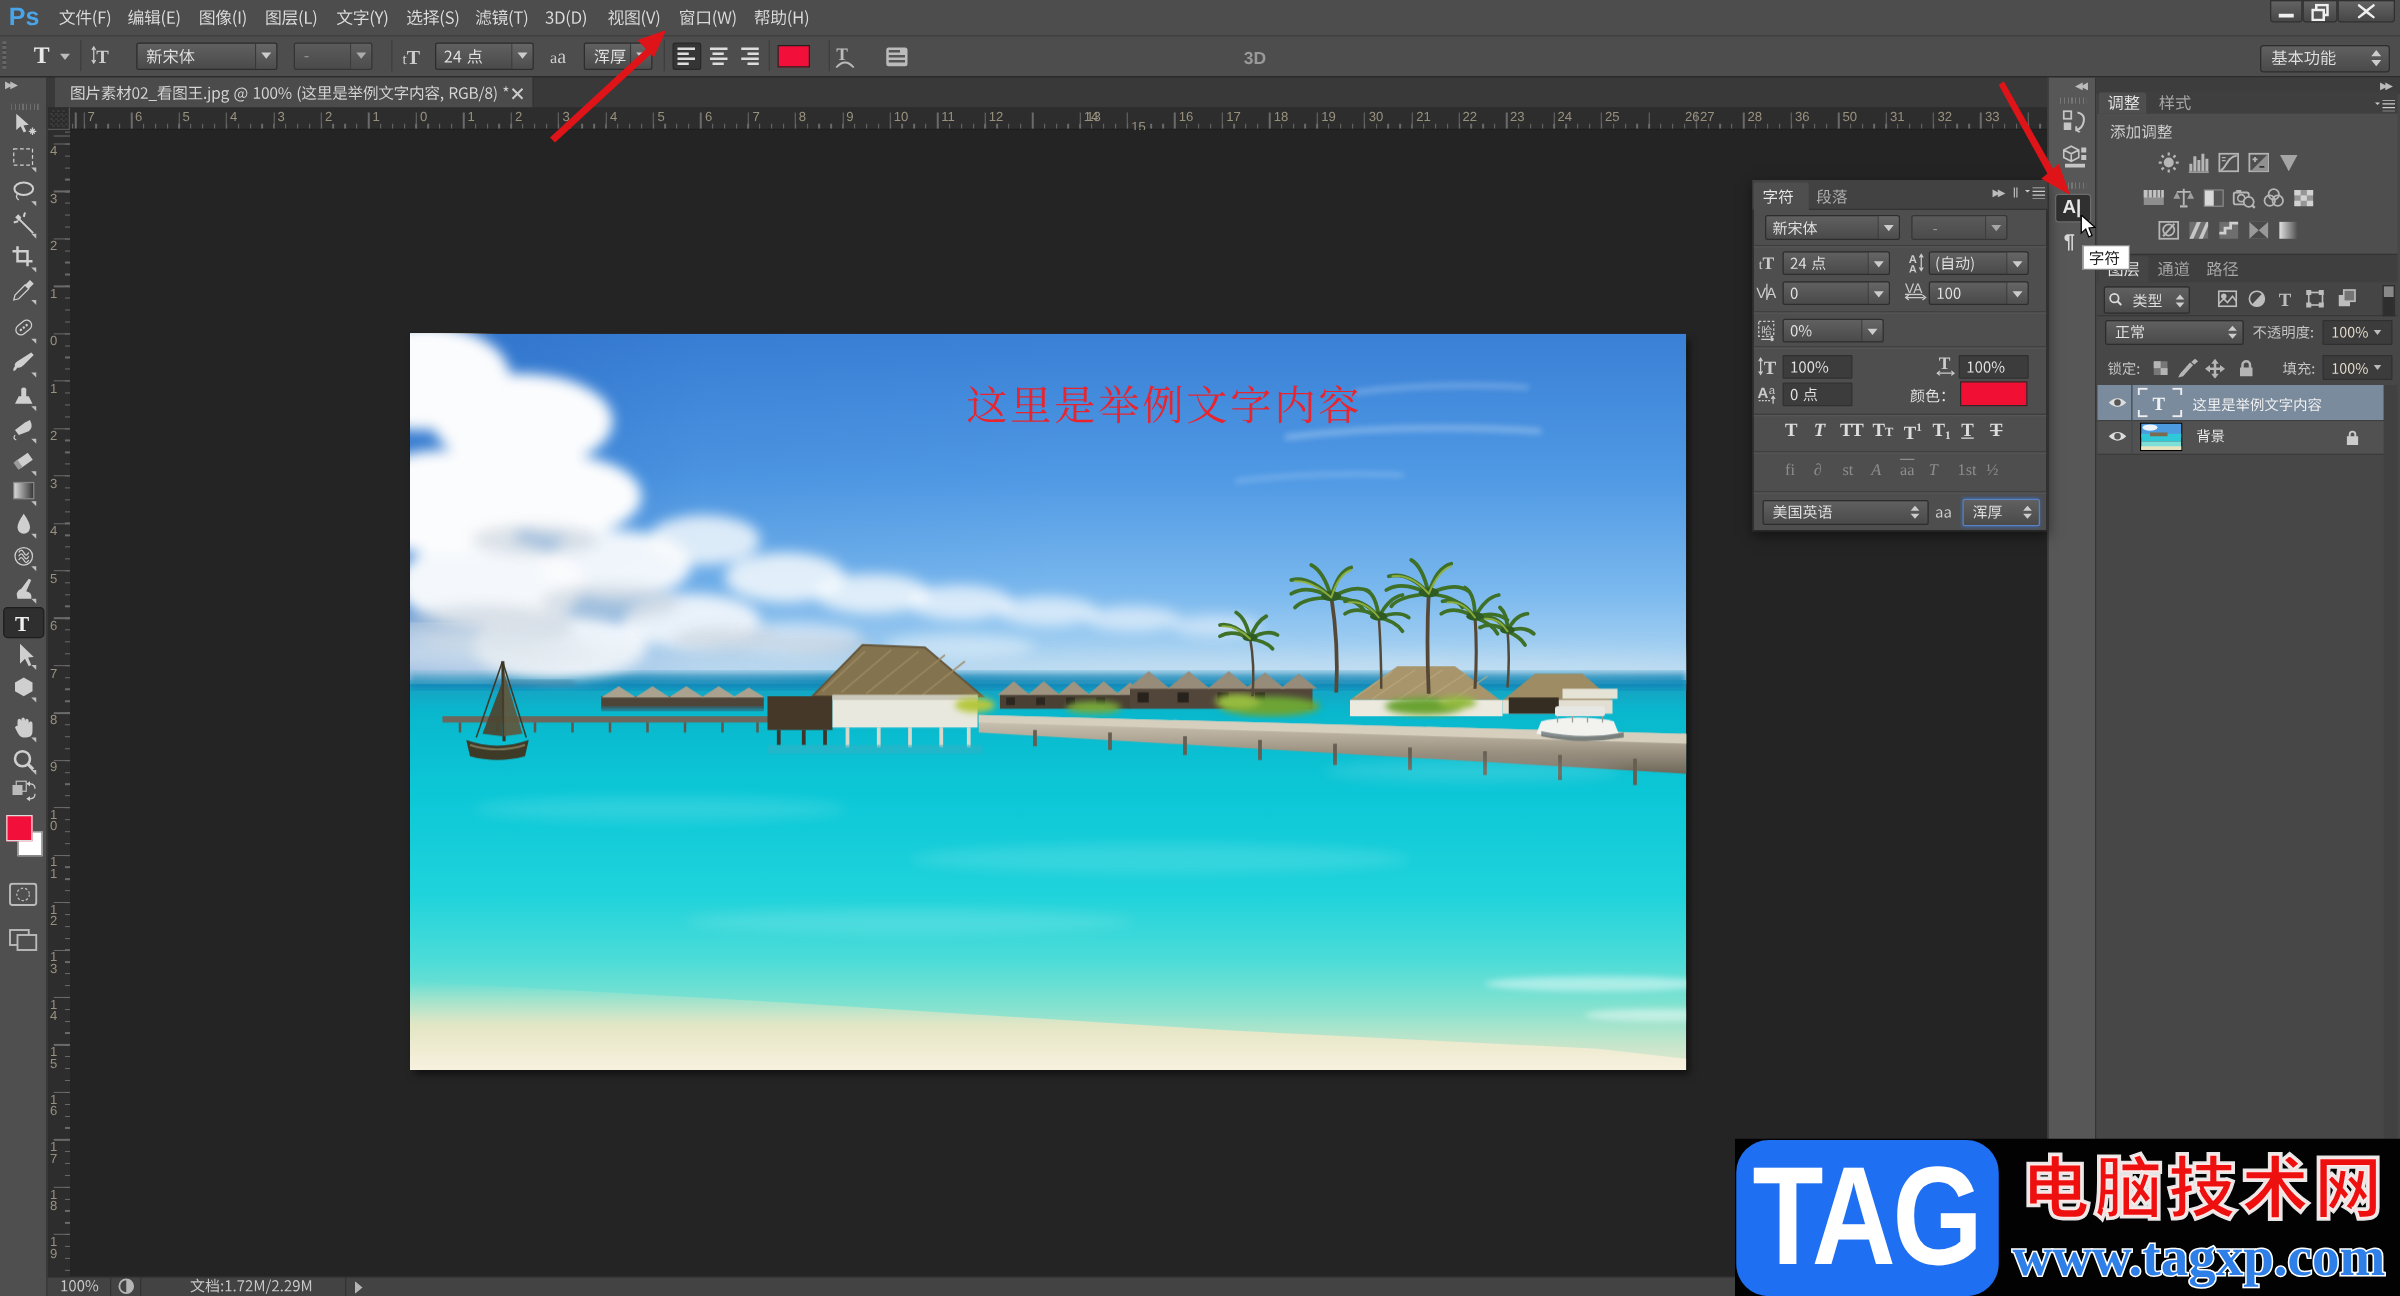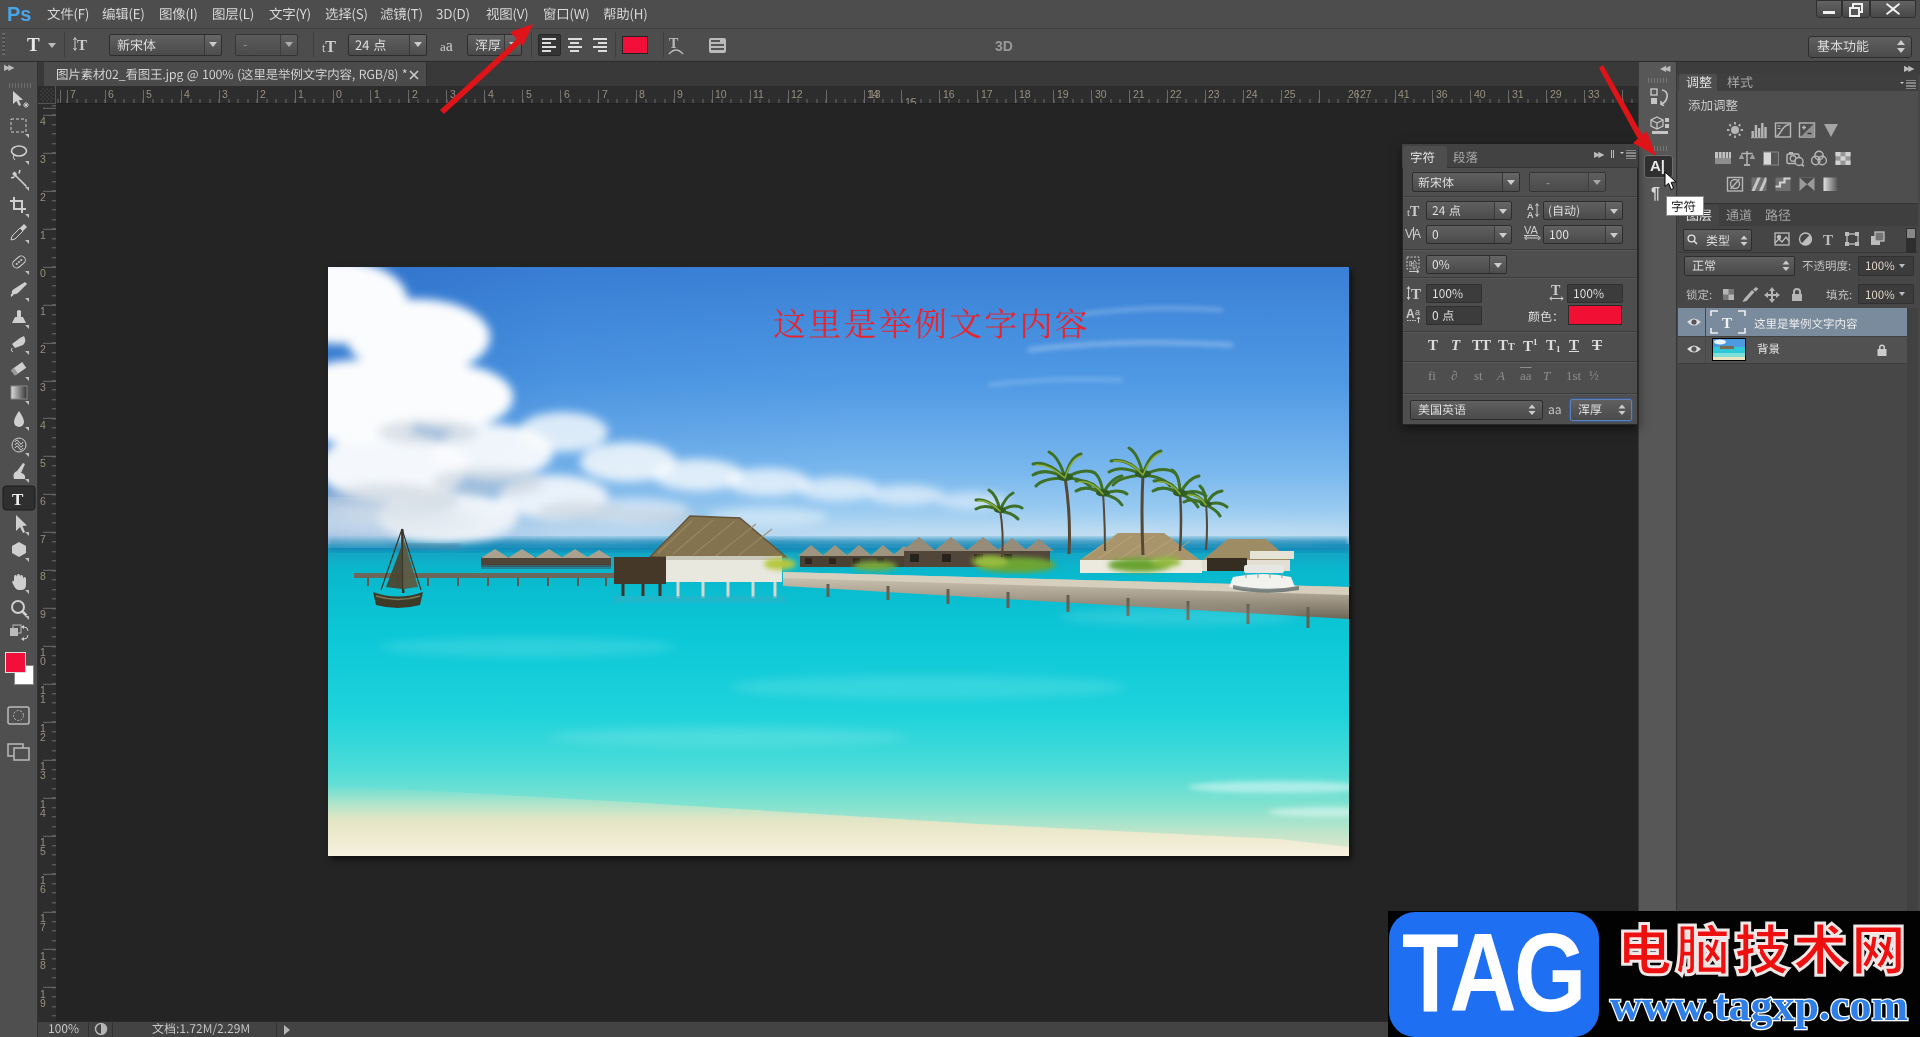--- a/index.html
+++ b/index.html
@@ -124,25 +124,25 @@
 <span class="tick a" style="left:1019px;top:88px">18</span>
 <span class="tick a" style="left:1057px;top:88px">19</span>
 <span class="tick a" style="left:1095px;top:88px">30</span>
 <span class="tick a" style="left:1133px;top:88px">21</span>
 <span class="tick a" style="left:1170px;top:88px">22</span>
 <span class="tick a" style="left:1208px;top:88px">23</span>
 <span class="tick a" style="left:1246px;top:88px">24</span>
 <span class="tick a" style="left:1284px;top:88px">25</span>
 <span class="tick a" style="left:1348px;top:88px">26</span>
 <span class="tick a" style="left:1360px;top:88px">27</span>
-<span class="tick a" style="left:1398px;top:88px">41</span>
+<span class="tick a" style="left:1398px;top:88px">28</span>
 <span class="tick a" style="left:1436px;top:88px">36</span>
-<span class="tick a" style="left:1474px;top:88px">40</span>
+<span class="tick a" style="left:1474px;top:88px">50</span>
 <span class="tick a" style="left:1512px;top:88px">31</span>
-<span class="tick a" style="left:1550px;top:88px">29</span>
+<span class="tick a" style="left:1550px;top:88px">32</span>
 <span class="tick a" style="left:1588px;top:88px">33</span>
 <div class="a" style="left:38px;top:104px;width:18px;height:917px;background:#2d2d2d;
 background-image:repeating-linear-gradient(#6a6a6a 0 1px,transparent 1px 9.483px),repeating-linear-gradient(#6a6a6a 0 1px,transparent 1px 37.93px);
 background-size:4px 100%,13px 100%;background-position:right 0 top 1.3px,right 0 top 10.8px;background-repeat:repeat-y"></div>
 <span class="tick a" style="left:40px;top:117px;line-height:9px">4</span>
 <span class="tick a" style="left:40px;top:155px;line-height:9px">3</span>
 <span class="tick a" style="left:40px;top:193px;line-height:9px">2</span>
 <span class="tick a" style="left:40px;top:231px;line-height:9px">1</span>
 <span class="tick a" style="left:40px;top:269px;line-height:9px">0</span>
 <span class="tick a" style="left:40px;top:307px;line-height:9px">1</span>

